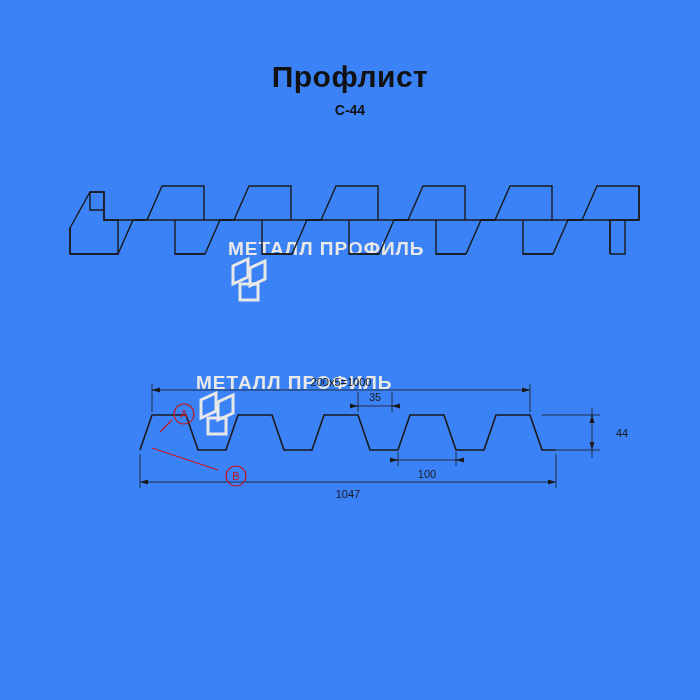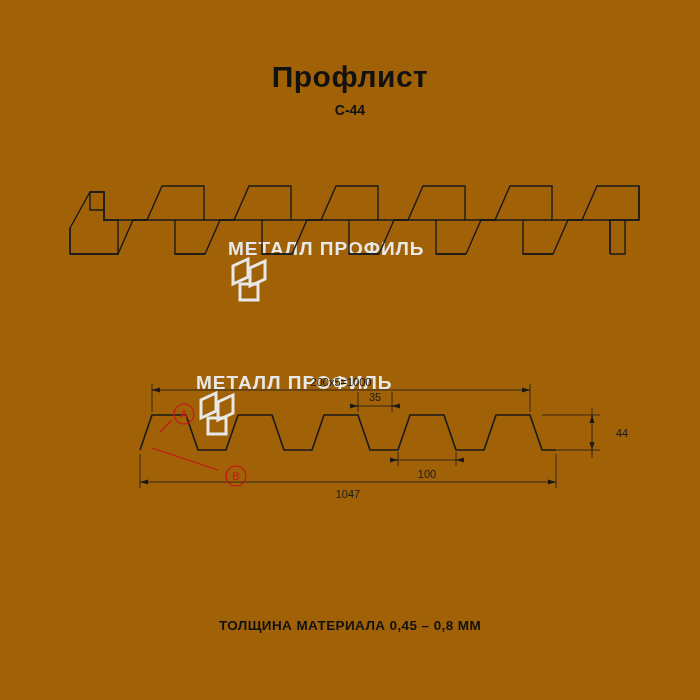--- a/index.html
+++ b/index.html
@@ -8,21 +8,21 @@
     background: #ffffff;
   }
   body {
     font-family: "Liberation Sans", sans-serif;
     color: #1a1a1a;
   }
   #page {
     position: relative;
     width: 700px;
     height: 700px;
-    background: #a16207;
+    background: #3b82f6;
     overflow: hidden;
     text-decoration: underline;
   }
   
   .title {
     position: absolute;
     top: 60px;
     left: 0;
     width: 700px;
     text-align: center;
@@ -214,15 +214,14 @@
       <text x="375" y="31" text-anchor="middle" font-family="Liberation Sans, sans-serif" font-size="11" fill="#1a1a1a">35</text>
       <text x="427" y="108" text-anchor="middle" font-family="Liberation Sans, sans-serif" font-size="11" fill="#1a1a1a">100</text>
       <text x="348" y="128" text-anchor="middle" font-family="Liberation Sans, sans-serif" font-size="11" fill="#1a1a1a">1047</text>
       <text x="616" y="67" text-anchor="start" font-family="Liberation Sans, sans-serif" font-size="11" fill="#1a1a1a">44</text>
 
       <text x="184" y="48" text-anchor="middle" font-family="Liberation Sans, sans-serif" font-size="11" fill="#c4161c">A</text>
       <text x="236" y="110" text-anchor="middle" font-family="Liberation Sans, sans-serif" font-size="11" fill="#c4161c">B</text>
     </svg>
   </div>
 
-  <div class="footer-note">ТОЛЩИНА МАТЕРИАЛА 0,45 – 0,8 ММ</div>
 
 </div>
 
 </body></html>

